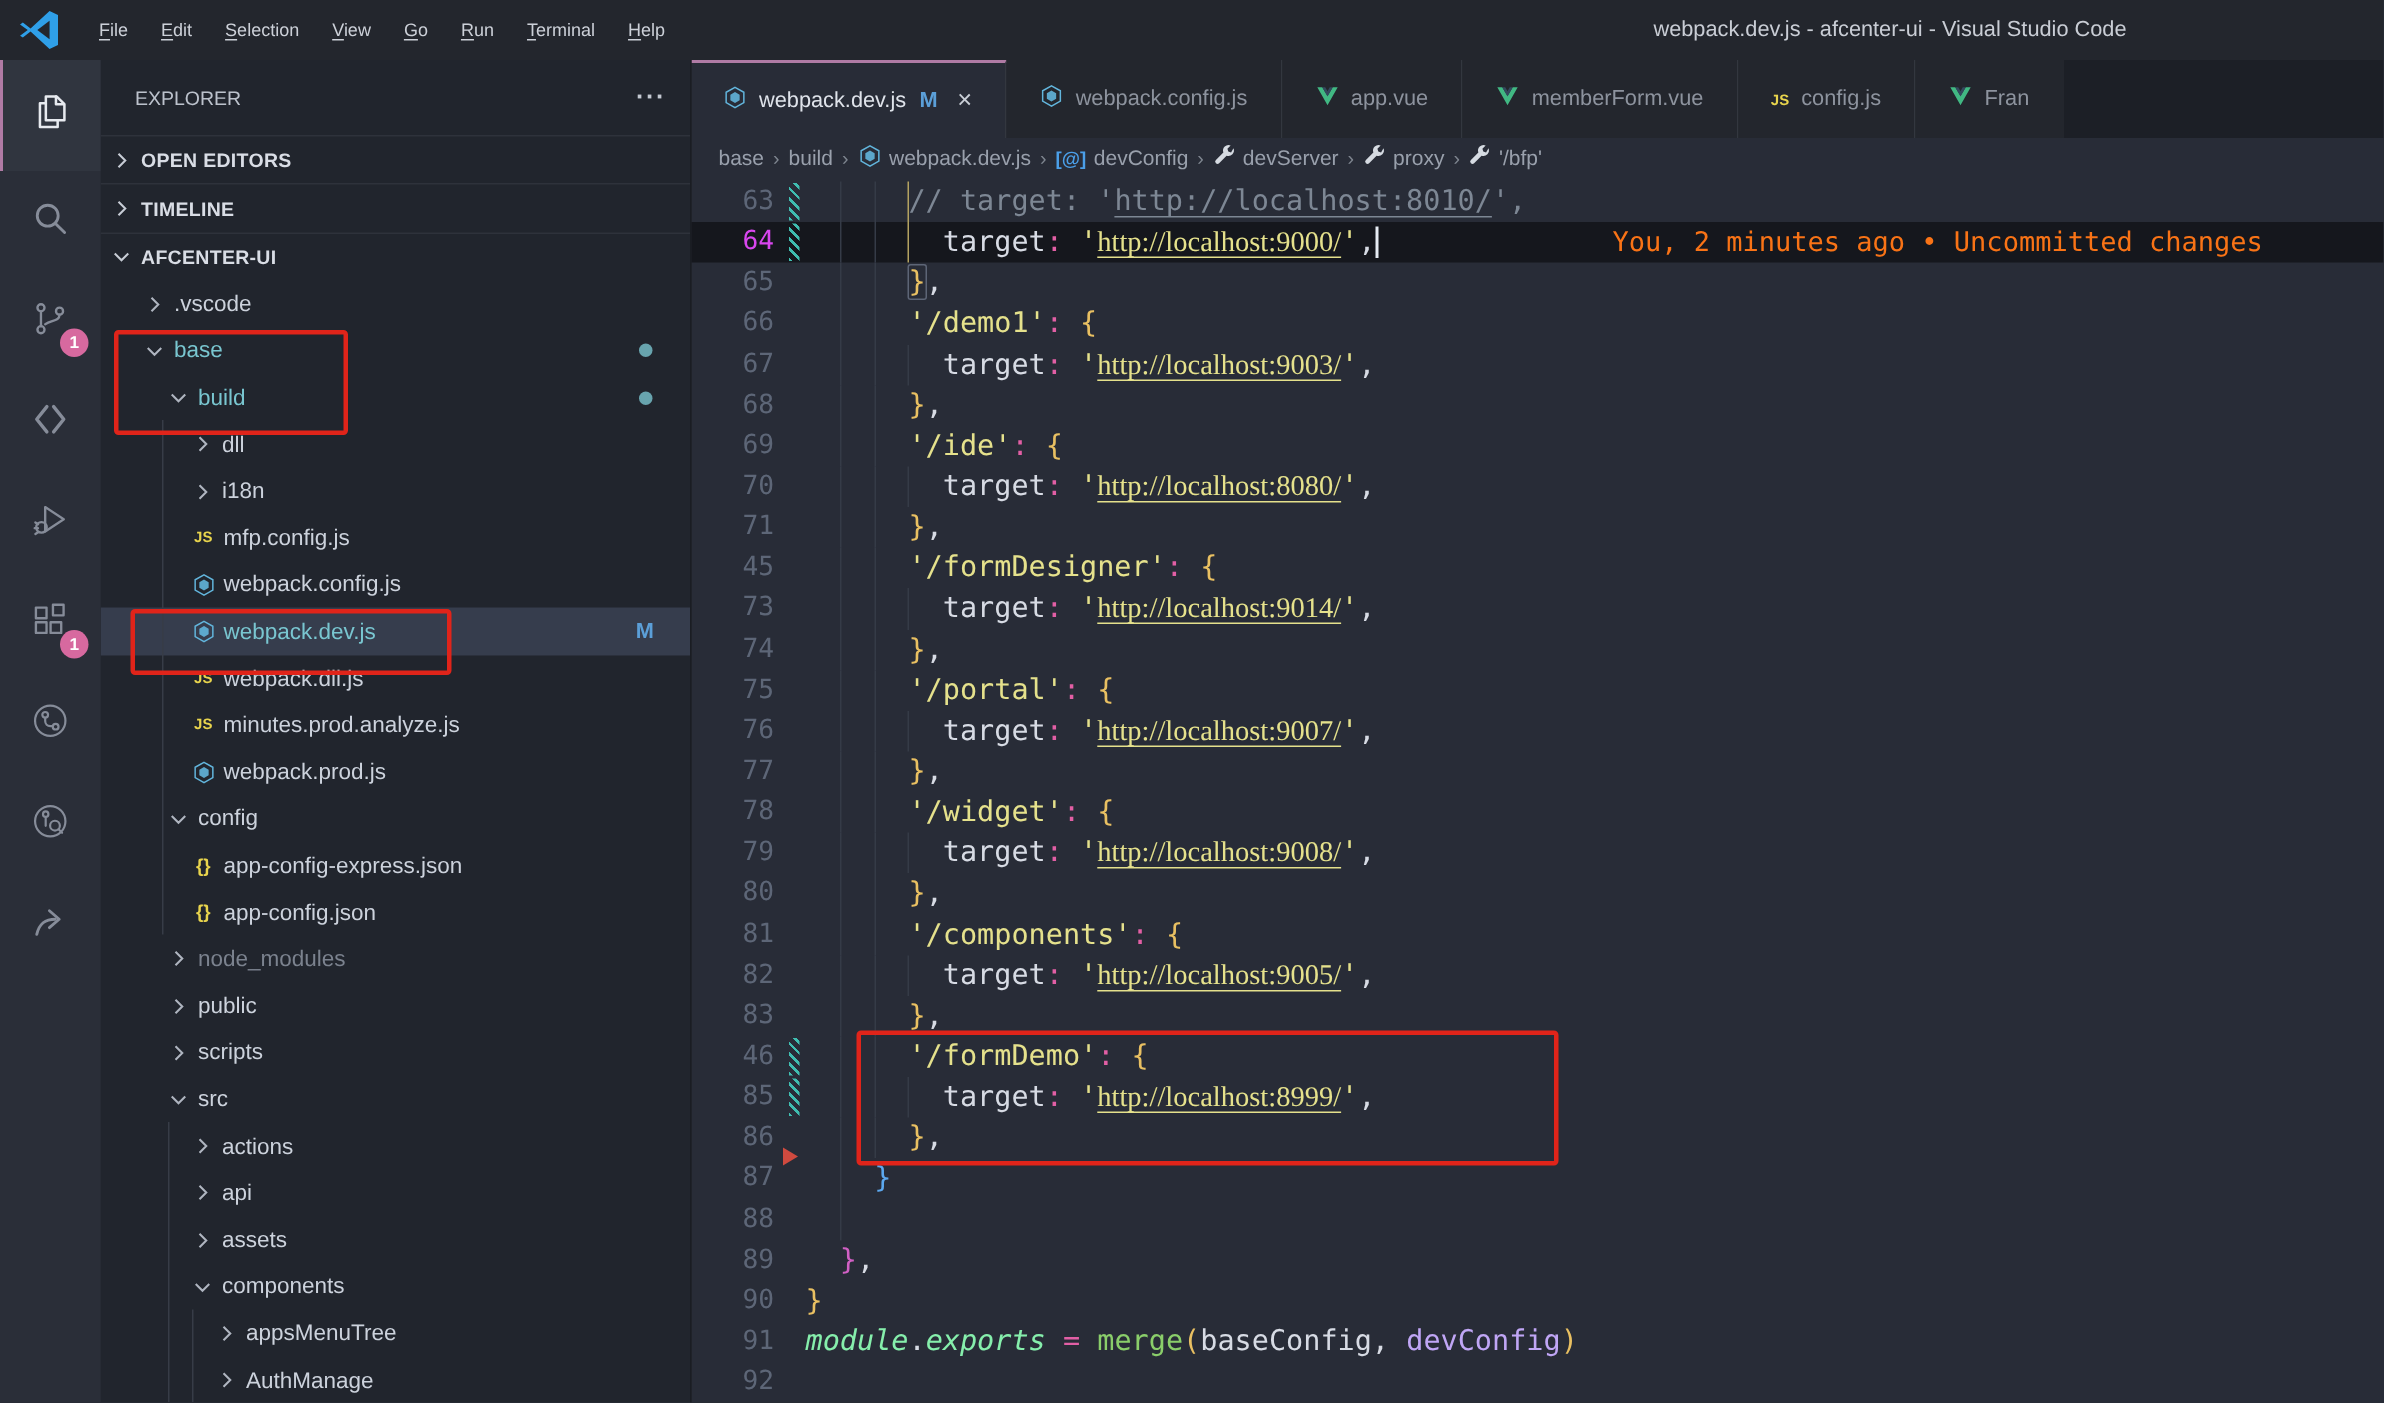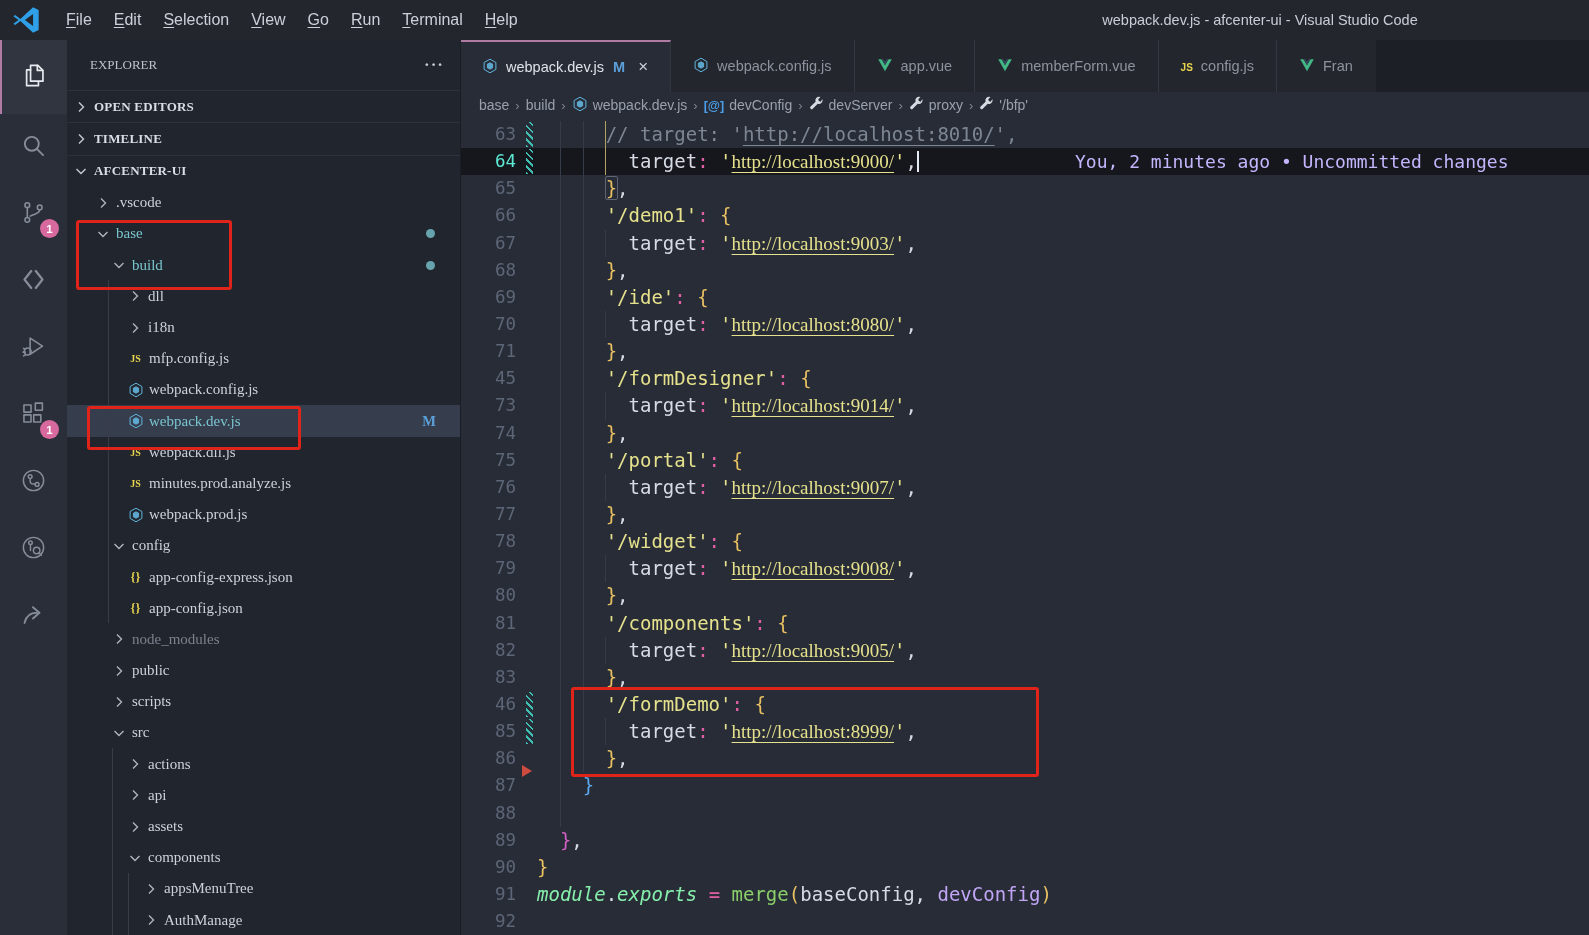--- a/index.html
+++ b/index.html
@@ -3,35 +3,35 @@
 <meta charset="utf-8">
 <style>
   html,body{margin:0;padding:0;background:#282c37;}
   body{width:1589px;height:935px;position:relative;overflow:hidden;
        font-family:"Liberation Sans",sans-serif;-webkit-font-smoothing:antialiased;}
 
   
   .titlebar{position:absolute;left:0;top:0;width:1589px;height:40px;background:#23262d;
             display:flex;align-items:center;z-index:6;}
   .logo{width:30px;height:30px;margin:0 14px 0 11px;flex:none;}
-  .menu-item{color:#ccd0d8;font-size:16px;padding:3px 11px;}
+  .menu-item{color:#ccd0d8;font-size:12px;padding:3px 11px;}
   .menu-item .ul{text-decoration:underline;text-underline-offset:2px;}
   .window-title{position:absolute;left:1020px;width:480px;text-align:center;color:#c9cdd5;font-size:14.5px;}
 
   
   .activitybar{position:absolute;left:0;top:40px;width:67px;height:895px;background:#2a2e38;z-index:5;}
   .act-item{position:relative;height:67px;display:flex;align-items:center;justify-content:center;color:#868c99;}
   .act-item:first-child{height:74px;}
   .act-item.active{color:#e7eaef;background:#30353f;border-left:2px solid #b07ba5;}
   .act-badge{position:absolute;right:8px;bottom:10px;background:#d7699f;color:#fff;border-radius:50%;
              width:19px;height:19px;font-size:11.5px;display:flex;align-items:center;justify-content:center;font-weight:700;}
 
   
   .sidebar{position:absolute;left:67px;top:40px;width:393px;height:895px;background:#21252d;
-           border-right:1px solid #1a1d23;overflow:hidden;z-index:4;font-family:Liberation Serif, serif;}
+           border-right:1px solid #1a1d23;overflow:hidden;z-index:4;}
   .sidebar-header{height:50px;display:flex;align-items:center;padding:0 16px 0 23px;color:#bcc2cc;font-size:13px;}
   .sidebar-more{margin-left:auto;color:#c4c9d2;font-size:17px;font-weight:700;letter-spacing:1px;}
   .section-row{height:31.4px;display:flex;align-items:center;padding-left:6px;color:#d9dde5;
                font-weight:700;font-size:13px;border-top:1px solid #2e323b;letter-spacing:.2px;}
   .sec-chev{width:18px;height:16px;color:#c6cbd4;margin-right:3px;display:flex;align-items:center;}
   .tree-row{height:31.2px;display:flex;align-items:center;color:#ccd2dc;font-size:15px;position:relative;}
   .tree-row.teal{color:#79c6d0;}
   .tree-row.dim{color:#7b828e;}
   .tree-row.selected{background:#363d4d;}
   .tree-chev{width:17px;margin-right:4px;color:#aeb4bf;flex:none;display:flex;align-items:center;}
@@ -54,21 +54,21 @@
   .tab-close{color:#c9ced6;font-size:17px;margin-left:5px;}
   .breadcrumb{height:26px;display:flex;align-items:center;padding-left:19px;color:#99a0ac;font-size:14px;gap:6px;}
   .bc-item{display:flex;align-items:center;gap:5px;}
   .bc-sep{color:#7e858f;font-size:13px;}
 
   
   .codearea{position:relative;padding-top:3px;font-family:"DejaVu Sans Mono","Liberation Mono",monospace;}
   .code-line{position:relative;height:27.15px;line-height:27.15px;font-size:19px;}
   .code-line.current{background:#15171d;}
   .ln{position:absolute;left:0;width:56px;text-align:right;color:#5d6677;font-size:17.5px;}
-  .code-line.current .ln{color:#5eead4;}
+  .code-line.current .ln{color:#d946ef;}
   .gmark{position:absolute;left:66px;top:1px;bottom:1px;width:7px;
          background:repeating-linear-gradient(45deg,#3fbdb0 0 1.8px,rgba(0,0,0,0) 1.8px 4.8px);}
   .gdel{position:absolute;left:62px;top:-7px;width:0;height:0;
         border-left:10px solid #cf4a3f;border-top:6px solid transparent;border-bottom:6px solid transparent;}
   .guide{position:absolute;top:0;width:1px;height:100%;background:#353b47;}
   .guide.ag{background:#b3a261;}
   .code{position:absolute;left:77px;white-space:pre;color:#d7dbe4;}
   .code .w{color:#d7dbe4;}
   .code .p{color:#e25fa5;}
   .code .s{color:#e5e18c;}
@@ -76,21 +76,21 @@
   .code .cm{color:#7d8794;}
   .code .cmu{color:#7d8794;text-decoration:underline;text-underline-offset:4px;}
   .code .g{color:#e9c062;}
   .code .m{color:#d160c4;}
   .code .b{color:#5ca8ef;}
   .code .cy{color:#86efac;font-style:italic;}
   .code .gr{color:#8ace6a;}
   .code .lv{color:#c0a6f5;}
   .code .bm{outline:1px solid #5d6576;border-radius:1px;}
   .cursor{display:inline-block;width:2px;height:21px;background:#e6ebf3;vertical-align:text-bottom;}
-  .blame{position:absolute;left:615px;color:#c4b5fd;font-size:18px;}
+  .blame{position:absolute;left:615px;color:#f97316;font-size:18px;}
 
   
   .anno{position:absolute;border:3px solid #e0241a;border-radius:3px;z-index:20;pointer-events:none;}
 </style>
 </head>
 <body>
 
 <div class="titlebar">
   <svg class="logo" viewBox="0 0 32 32">
     <path d="M23.5 2.5L10 15 4.5 10.7 2.5 12l5.5 4-5.5 4 2 1.3L10 17l13.5 12.5 6-2.8V5.3z" fill="#2f9fe8"></path>

